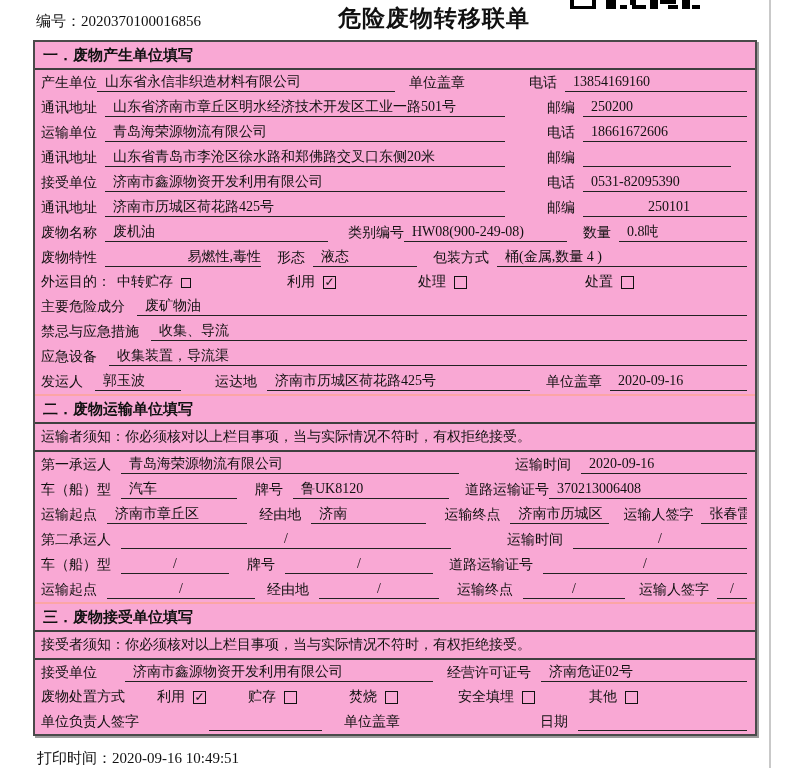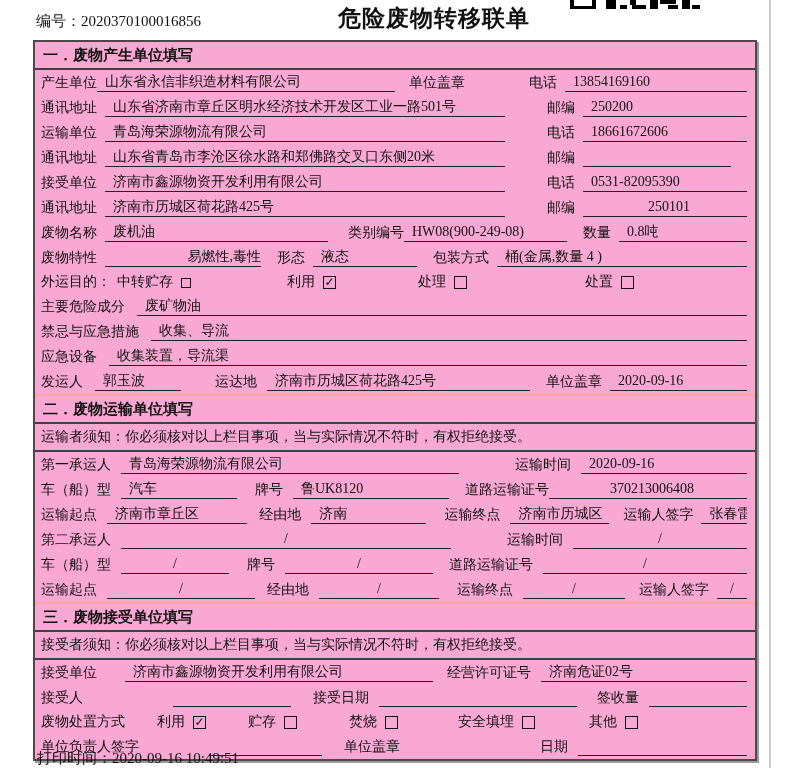--- a/index.html
+++ b/index.html
@@ -149,21 +149,21 @@
         <span class="ul-cell" style="width: 330px; margin-left: 10px;">青岛海荣源物流有限公司</span>
         <span class="lbl" style="margin-left: 56px;">运输时间</span>
         <span class="ul-cell fill" style="margin-left: 10px;">2020-09-16</span>
       </div>
       <div class="row fields">
         <span class="lbl">车（船）型</span>
         <span class="ul-cell" style="width: 108px; margin-left: 10px;">汽车</span>
         <span class="lbl" style="margin-left: 18px;">牌号</span>
         <span class="ul-cell" style="width: 148px; margin-left: 10px;">鲁UK8120</span>
         <span class="lbl" style="margin-left: 16px;">道路运输证号</span>
-        <span class="ul-cell fill" style="margin-left: 0; text-align: center;">370213006408</span>
+        <span class="ul-cell fill" style="margin-left: 0;">370213006408</span>
       </div>
       <div class="row fields">
         <span class="lbl">运输起点</span>
         <span class="ul-cell" style="width: 148px; margin-left: 10px;">济南市章丘区</span>
         <span class="lbl" style="margin-left: 12px;">经由地</span>
         <span class="ul-cell" style="width: 120px; margin-left: 10px;">济南</span>
         <span class="lbl" style="margin-left: 18px;">运输终点</span>
         <span class="ul-cell" style="width: 102px; margin-left: 10px;">济南市历城区</span>
         <span class="lbl" style="margin-left: 14px;">运输人签字</span>
         <span class="ul-cell fill" style="margin-left: 8px;">张春雷</span>
@@ -194,28 +194,20 @@
       </div>
       <div class="row header">三．废物接受单位填写</div>
       <div class="row note">接受者须知：你必须核对以上栏目事项，当与实际情况不符时，有权拒绝接受。</div>
       <div class="row fields">
         <span class="lbl">接受单位</span>
         <span class="ul-cell" style="width: 300px; margin-left: 28px;">济南市鑫源物资开发利用有限公司</span>
         <span class="lbl" style="margin-left: 14px;">经营许可证号</span>
         <span class="ul-cell fill" style="margin-left: 10px;">济南危证02号</span>
       </div>
       <div class="row fields">
-        <span class="lbl">接受人</span>
-        <span class="ul-cell" style="width: 110px; margin-left: 90px;"></span>
-        <span class="lbl" style="margin-left: 22px;">接受日期</span>
-        <span class="ul-cell" style="width: 190px; margin-left: 10px;"></span>
-        <span class="lbl" style="margin-left: 20px;">签收量</span>
-        <span class="ul-cell fill" style="margin-left: 10px;"></span>
-      </div>
-      <div class="row fields">
         <span class="lbl">废物处置方式</span>
         <span class="lbl" style="margin-left: 32px;">利用</span>
         <span class="cbx checked" style="margin-left: 8px;">✓</span>
         <span class="lbl" style="margin-left: 42px;">贮存</span>
         <span class="cbx" style="margin-left: 8px;"></span>
         <span class="lbl" style="margin-left: 52px;">焚烧</span>
         <span class="cbx" style="margin-left: 8px;"></span>
         <span class="lbl" style="margin-left: 60px;">安全填埋</span>
         <span class="cbx" style="margin-left: 8px;"></span>
         <span class="lbl" style="margin-left: 54px;">其他</span>

